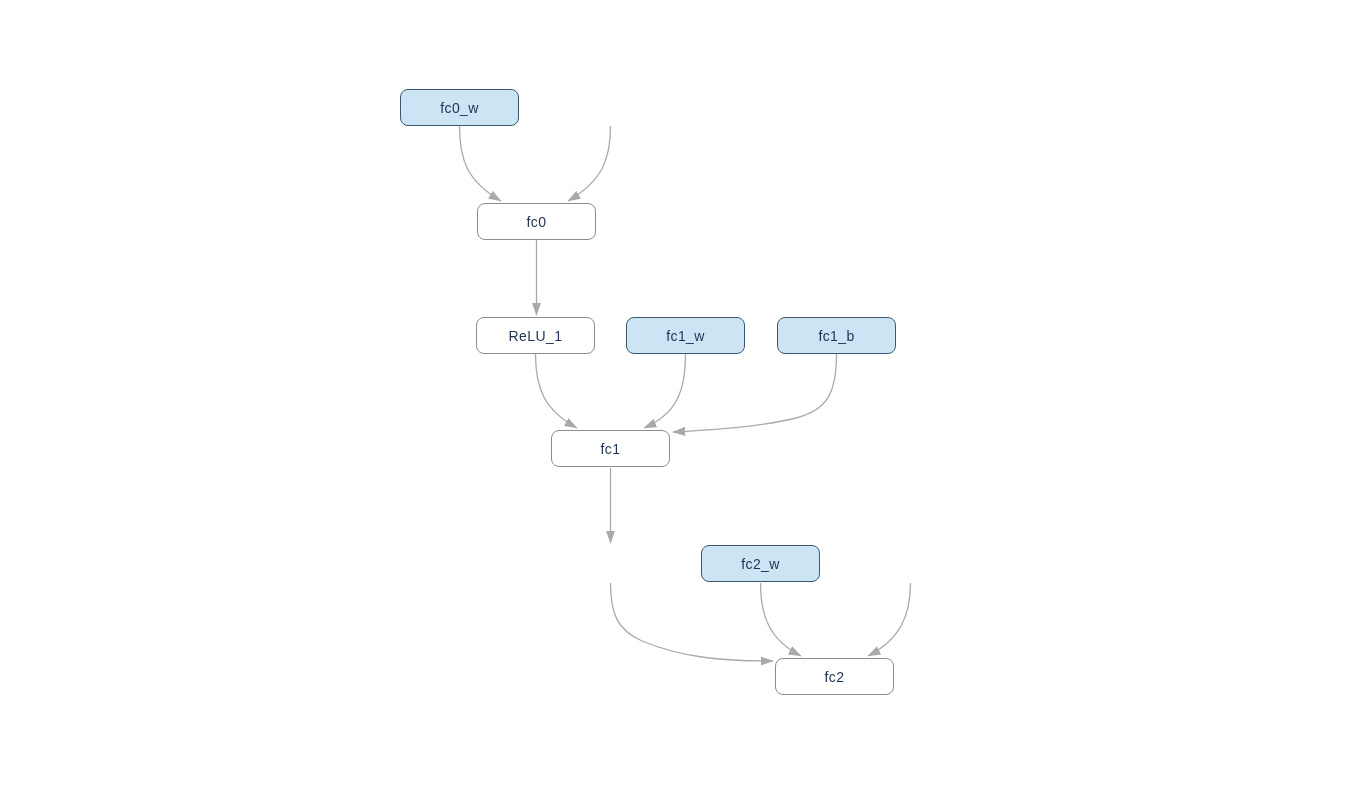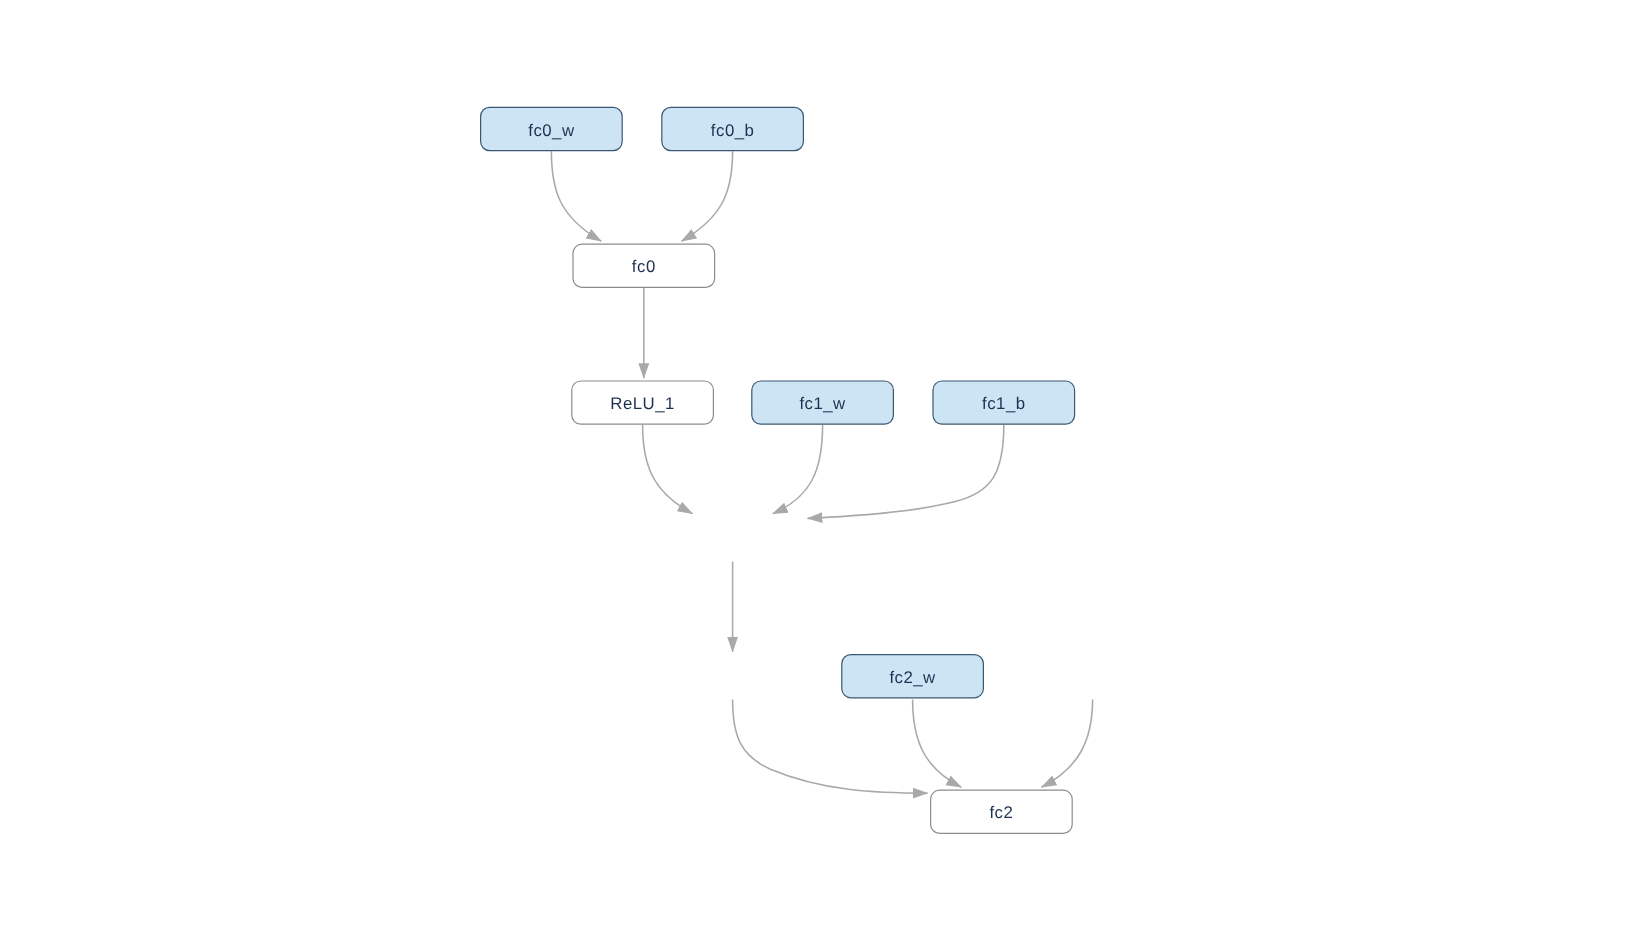--- a/index.html
+++ b/index.html
@@ -87,40 +87,40 @@
     <path class="edge" d="M610.5,468 L610.5,543" marker-end="url(#arrowhead)"></path>
     <path class="edge" d="M610.5,583 C610.5,613 617,630 642,641 C685,659 729,661 773,661" marker-end="url(#arrowhead)"></path>
     <path class="edge" d="M760.5,583 C760.5,617 770,640 801,656" marker-end="url(#arrowhead)"></path>
     <path class="edge" d="M910.5,583 C910.5,617 899,640 868,656" marker-end="url(#arrowhead)"></path>
   </svg>
 
   <div class="node parameter" style="left:400px; top:89px">
     <span>fc0_w</span>
   </div>
 
-  <div class="node parameter" style="left:551px; top:89px">
-    <span>fc0_b</span>
-  </div>
 
   <div class="node operation" style="left:477px; top:203px">
     <span>fc0</span>
   </div>
 
   <div class="node operation" style="left:476px; top:317px">
     <span>ReLU_1</span>
   </div>
 
   <div class="node parameter" style="left:626px; top:317px">
     <span>fc1_w</span>
   </div>
 
   <div class="node parameter" style="left:777px; top:317px">
     <span>fc1_b</span>
   </div>
 
+  <div class="node operation" style="left:551px; top:430px">
+    <span>fc1</span>
+  </div>
 
 
   <div class="node parameter" style="left:701px; top:545px">
     <span>fc2_w</span>
   </div>
 
 
   <div class="node operation" style="left:775px; top:658px">
     <span>fc2</span>
   </div>

